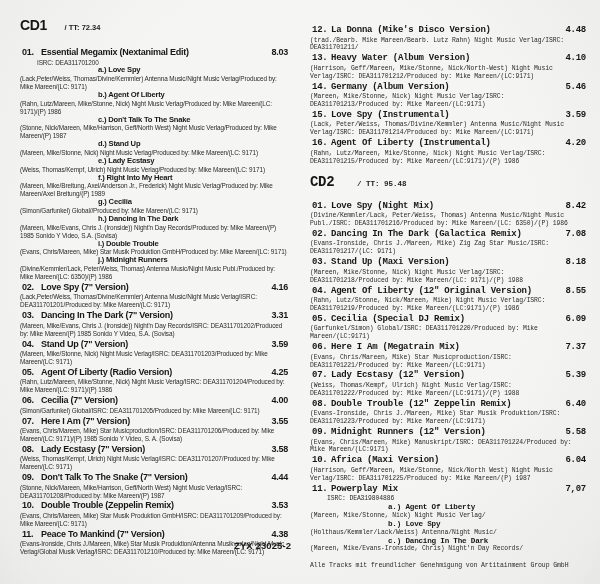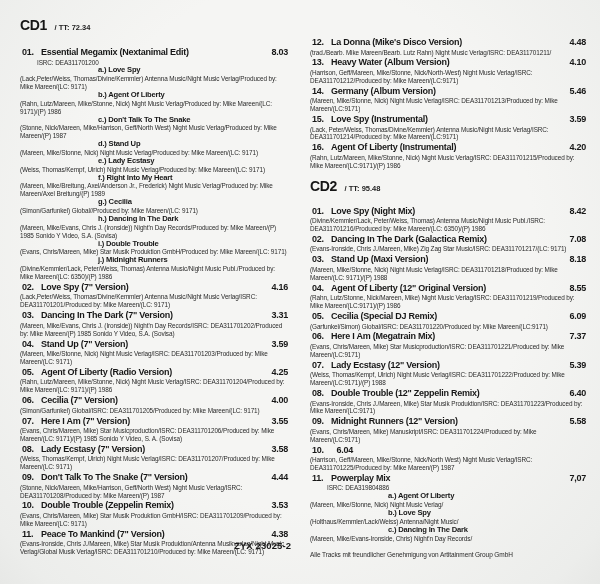--- a/index.html
+++ b/index.html
@@ -5,26 +5,26 @@
   html,body{margin:0;padding:0;}
   body{width:600px;height:584px;background:#dddddb;}
   .page{
     position:relative;width:600px;height:584px;overflow:hidden;
     background:radial-gradient(ellipse at 50% 42%, #f5f5f3 55%, #ecedeb 92%, #e7e8e6 100%);
     color:#1d1d1d;
     font-family:"Liberation Sans", sans-serif;
   }
   .col{position:absolute;}
   #col-left{left:20px;top:18px;width:268px;}
-  #col-right{left:310px;top:36px;width:276px;}
+  #col-right{left:310px;top:24px;width:276px;font-family:Liberation Mono, monospace;}
 
   .disc-header{margin:0 0 12px 0;line-height:14px;white-space:nowrap;}
   #col-right .disc-header{margin:9px 0 10px 0;}
   .disc-label{font-size:14px;font-weight:bold;letter-spacing:-0.3px;color:#161616;text-align:right;}
-  .disc-total{font-size:7.5px;font-weight:bold;color:#222;margin-left:3px;}
+  .disc-total{font-size:7.5px;font-weight:bold;color:#222;margin-left:13px;}
 
   .track{margin-top:1px;}
   .thead{display:flex;align-items:baseline;font-weight:bold;font-size:9px;line-height:11.5px;letter-spacing:-0.25px;color:#171717;}
   .num{flex:none;width:19px;padding-left:2px;}
   .ttitle{flex:1;padding-right:4px;}
   .ttime{flex:none;min-width:22px;text-align:right;}
   .credits{font-size:6.4px;line-height:7.9px;letter-spacing:-0.1px;color:#2a2a2a;}
   .isrc{font-size:6.4px;line-height:7.9px;letter-spacing:-0.1px;color:#2a2a2a;margin-left:17px;}
   .subtitle{margin-left:33px;font-weight:bold;font-size:7.6px;line-height:8.8px;letter-spacing:-0.2px;color:#171717;padding-left:45px;}
   .note{font-size:6.5px;line-height:8px;letter-spacing:-0.1px;color:#2a2a2a;margin-top:9px;}
@@ -255,20 +255,21 @@
         <div class="thead">
           <span class="num">09.</span>
           <span class="ttitle">Midnight Runners (12" Version)</span>
           <span class="ttime">5.58</span>
         </div>
         <div class="credits">(Evans, Chris/Mareen, Mike) Manuskript/ISRC: DEA311701224/Produced by: Mike Mareen/(LC:9171)</div>
       </div>
       <div class="track">
         <div class="thead">
           <span class="num">10.</span>
+          <span class="ttitle">Africa (Maxi Version)</span>
           <span class="ttime">6.04</span>
         </div>
         <div class="credits">(Harrison, Geff/Mareen, Mike/Stonne, Nick/North West) Night Music Verlag/ISRC: DEA311701225/Produced by: Mike Mareen/(P) 1987</div>
       </div>
       <div class="track">
         <div class="thead">
           <span class="num">11.</span>
           <span class="ttitle">Powerplay Mix</span>
           <span class="ttime">7,07</span>
         </div>

